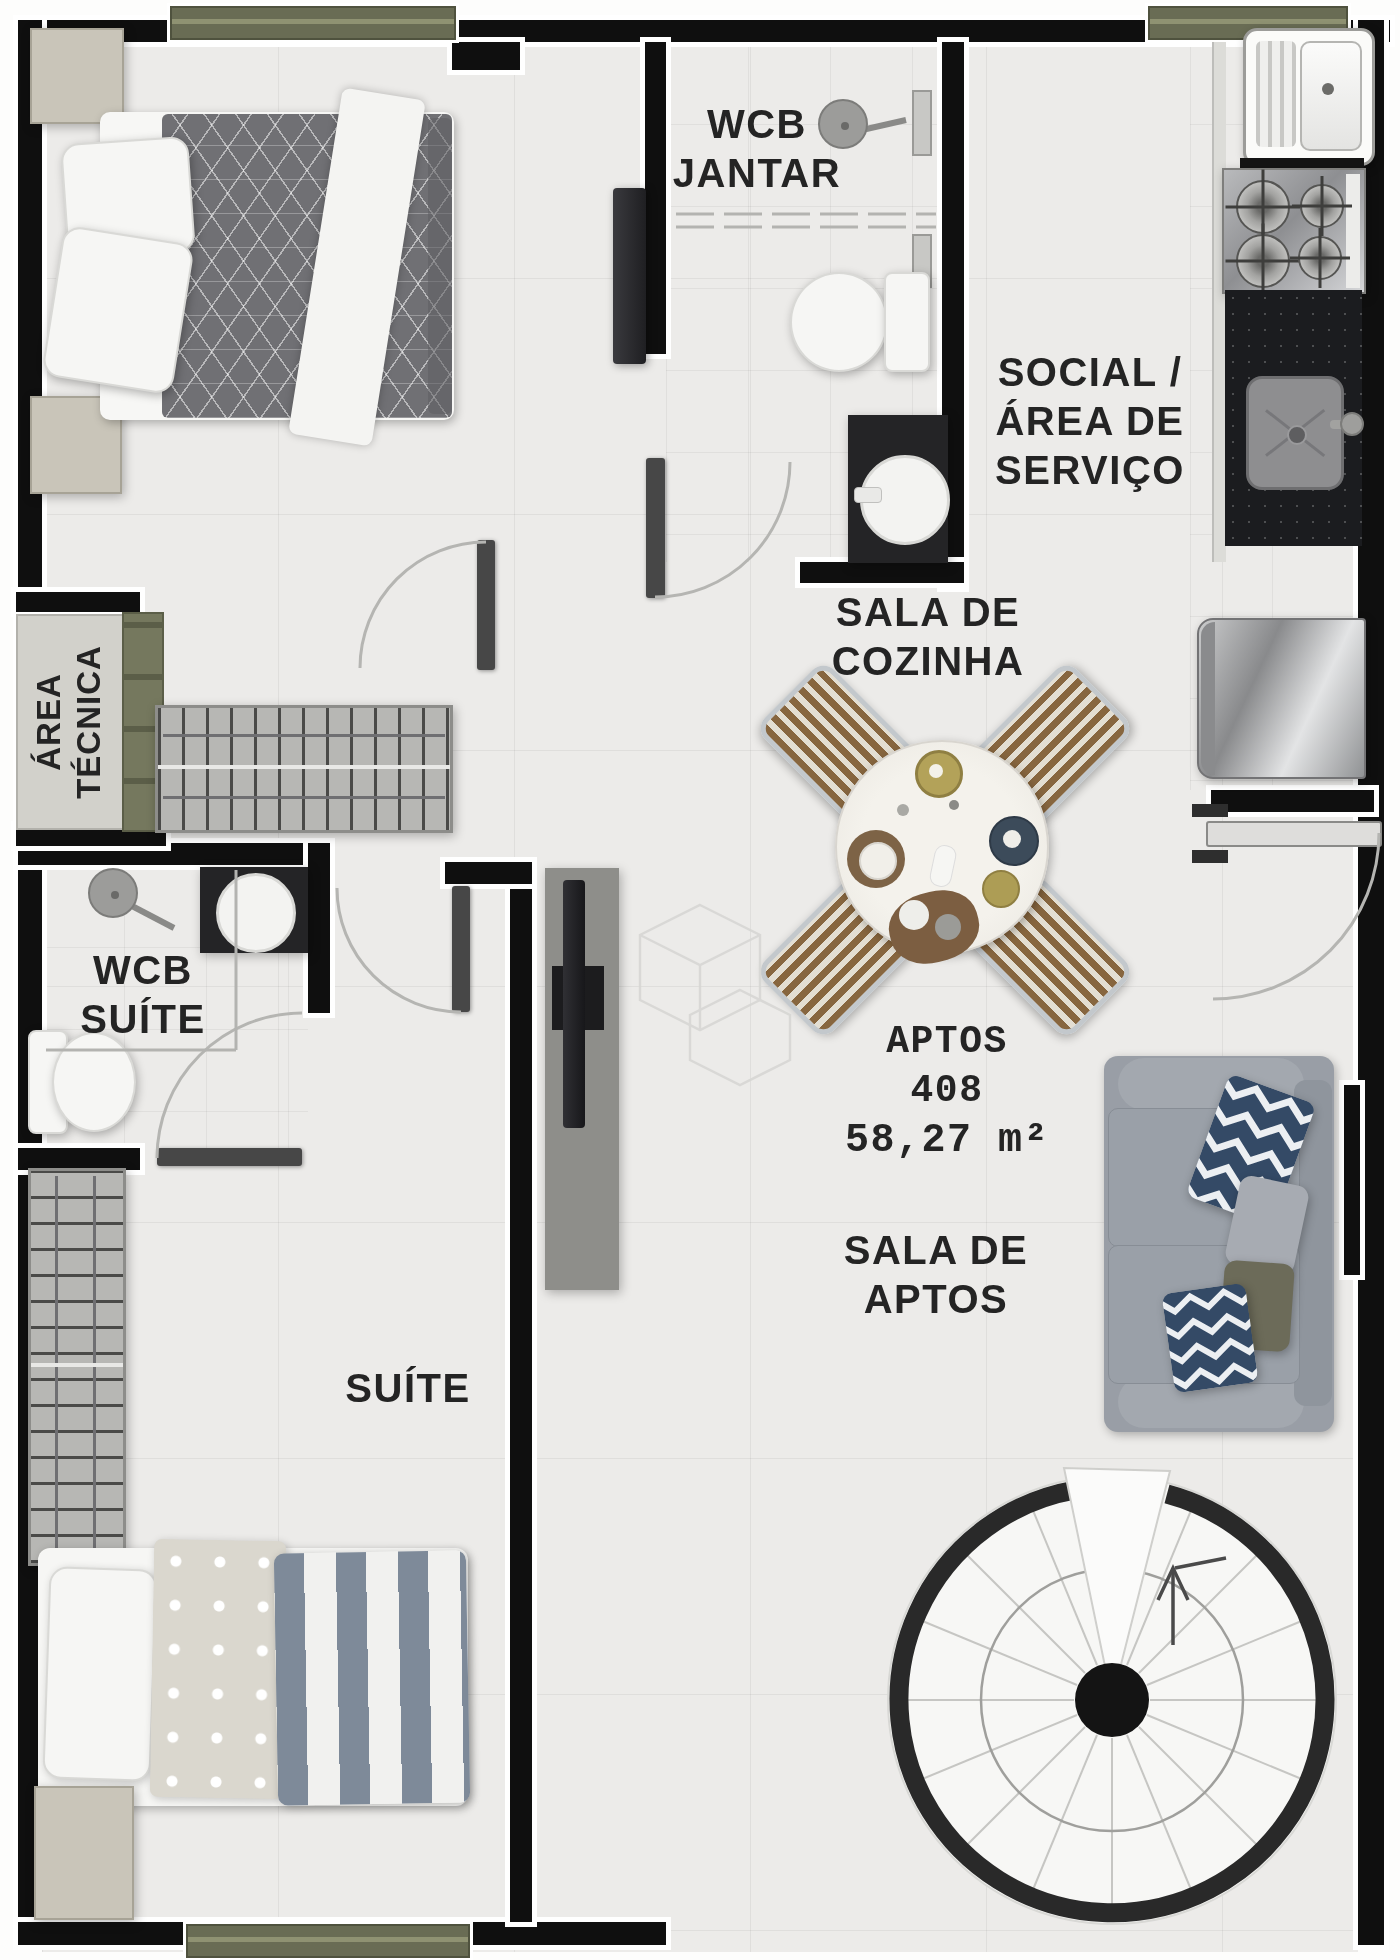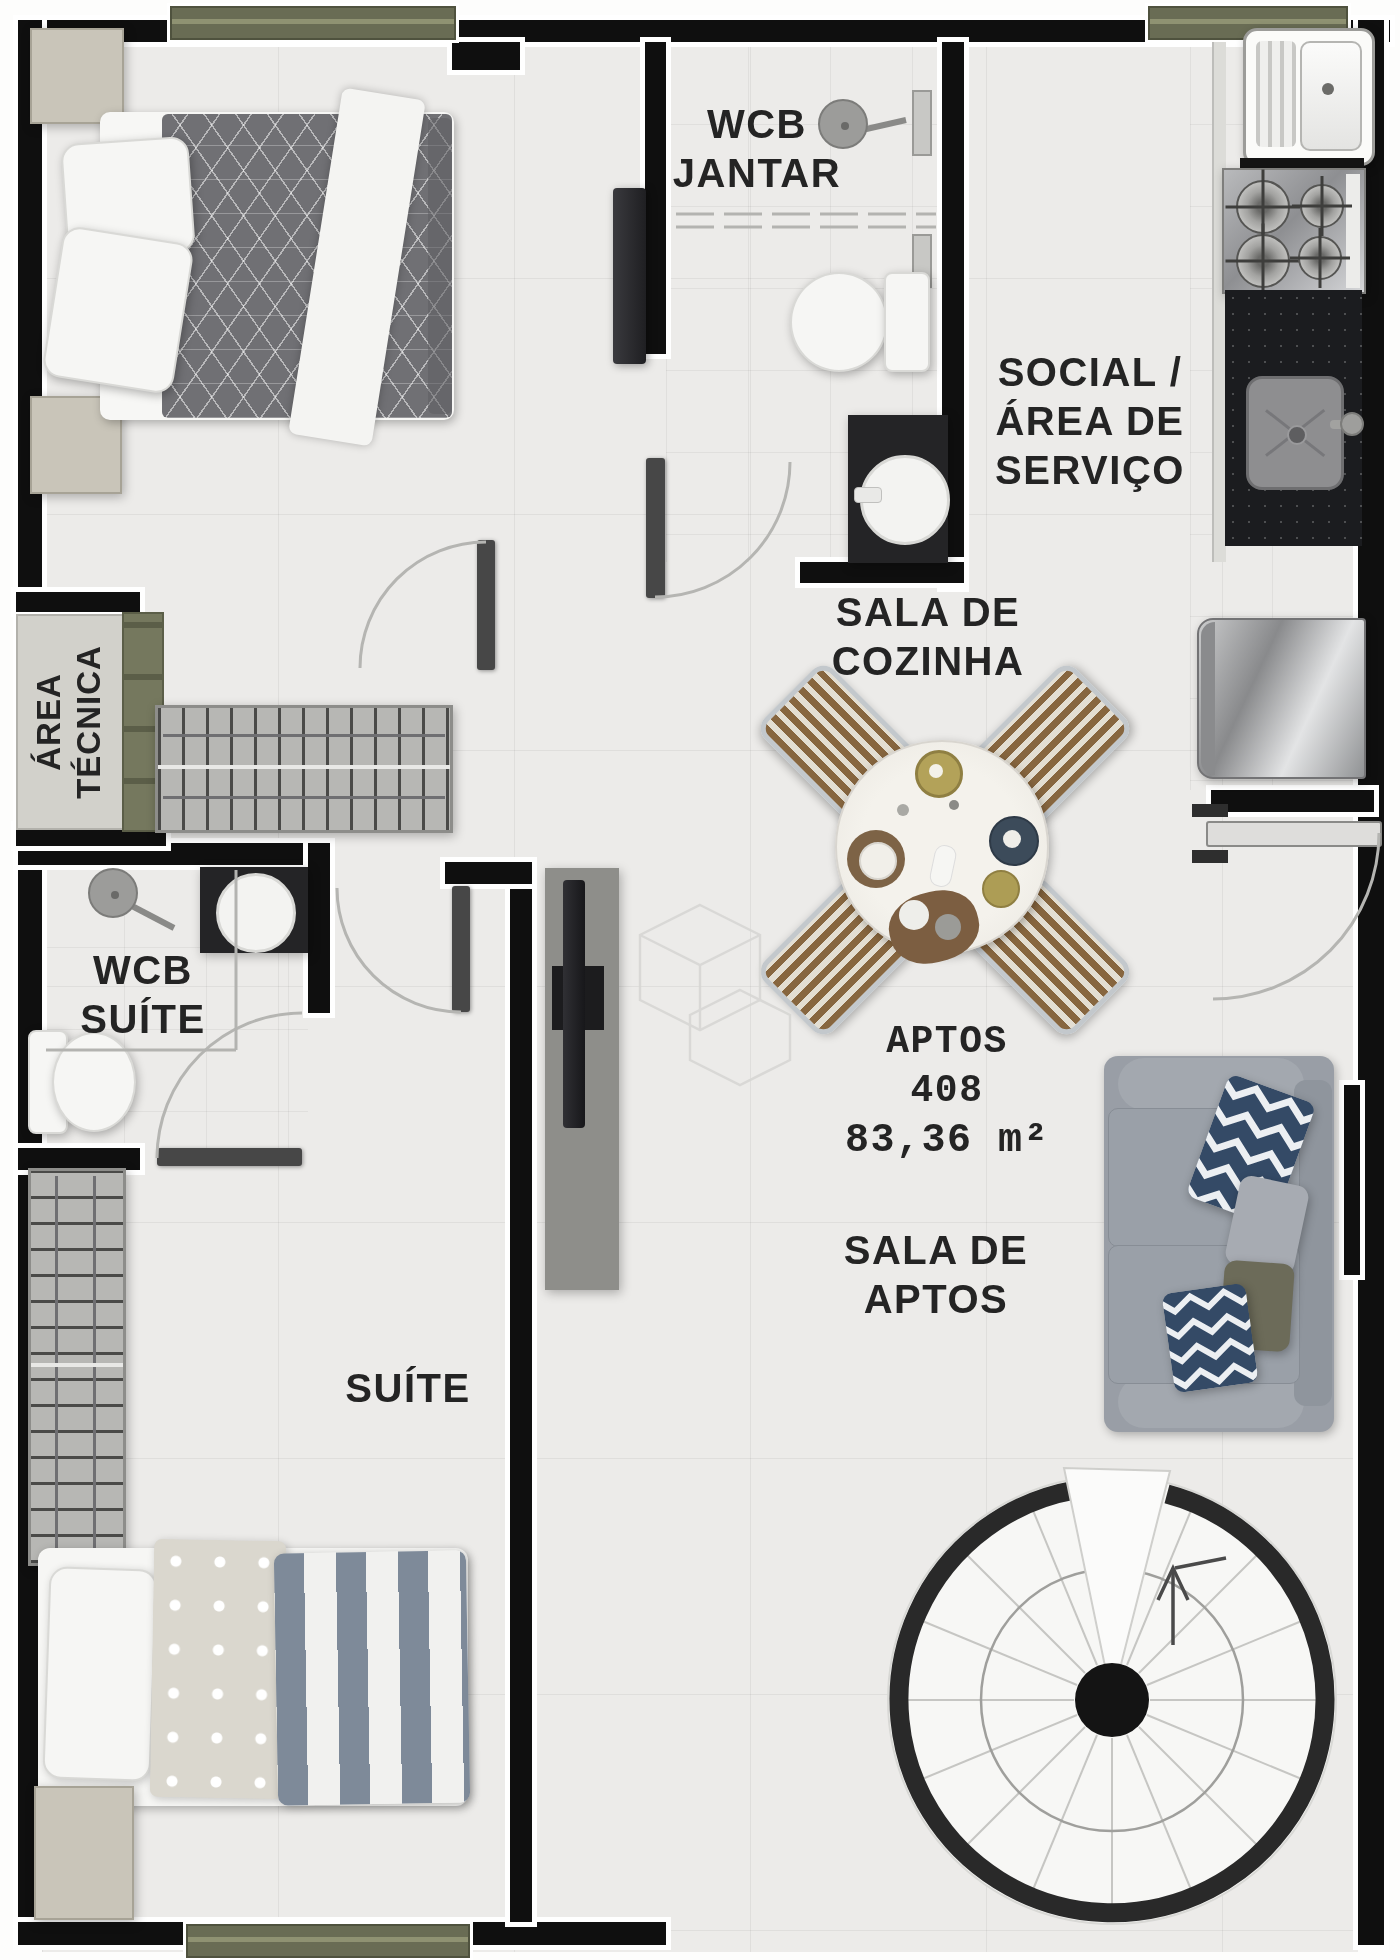--- a/index.html
+++ b/index.html
@@ -287,21 +287,21 @@
     <span>ÁREA DE</span>
     <span>SERVIÇO</span>
   </div>
   <div class="rlabel" id="label-sala-jantar" style="left:928px;top:588px;">
     <span>SALA DE</span>
     <span>COZINHA</span>
   </div>
   <div class="rlabel" id="label-aptos" style="left:947px;top:1018px;font-size:38px;line-height:1.28;font-family:Liberation Mono, monospace;">
     <span>APTOS</span>
     <span>408</span>
-    <span style="font-size:40px;">83,36 m²</span>
+    <span style="font-size:40px;">58,27 m²</span>
   </div>
   <div class="rlabel" id="label-sala-estar" style="left:936px;top:1226px;">
     <span>SALA DE</span>
     <span>APTOS</span>
   </div>
   <div class="rlabel" id="label-wcb-suite" style="left:143px;top:946px;">
     <span>WCB</span>
     <span>SUÍTE</span>
   </div>
   <div class="rlabel" id="label-suite" style="left:408px;top:1364px;">

